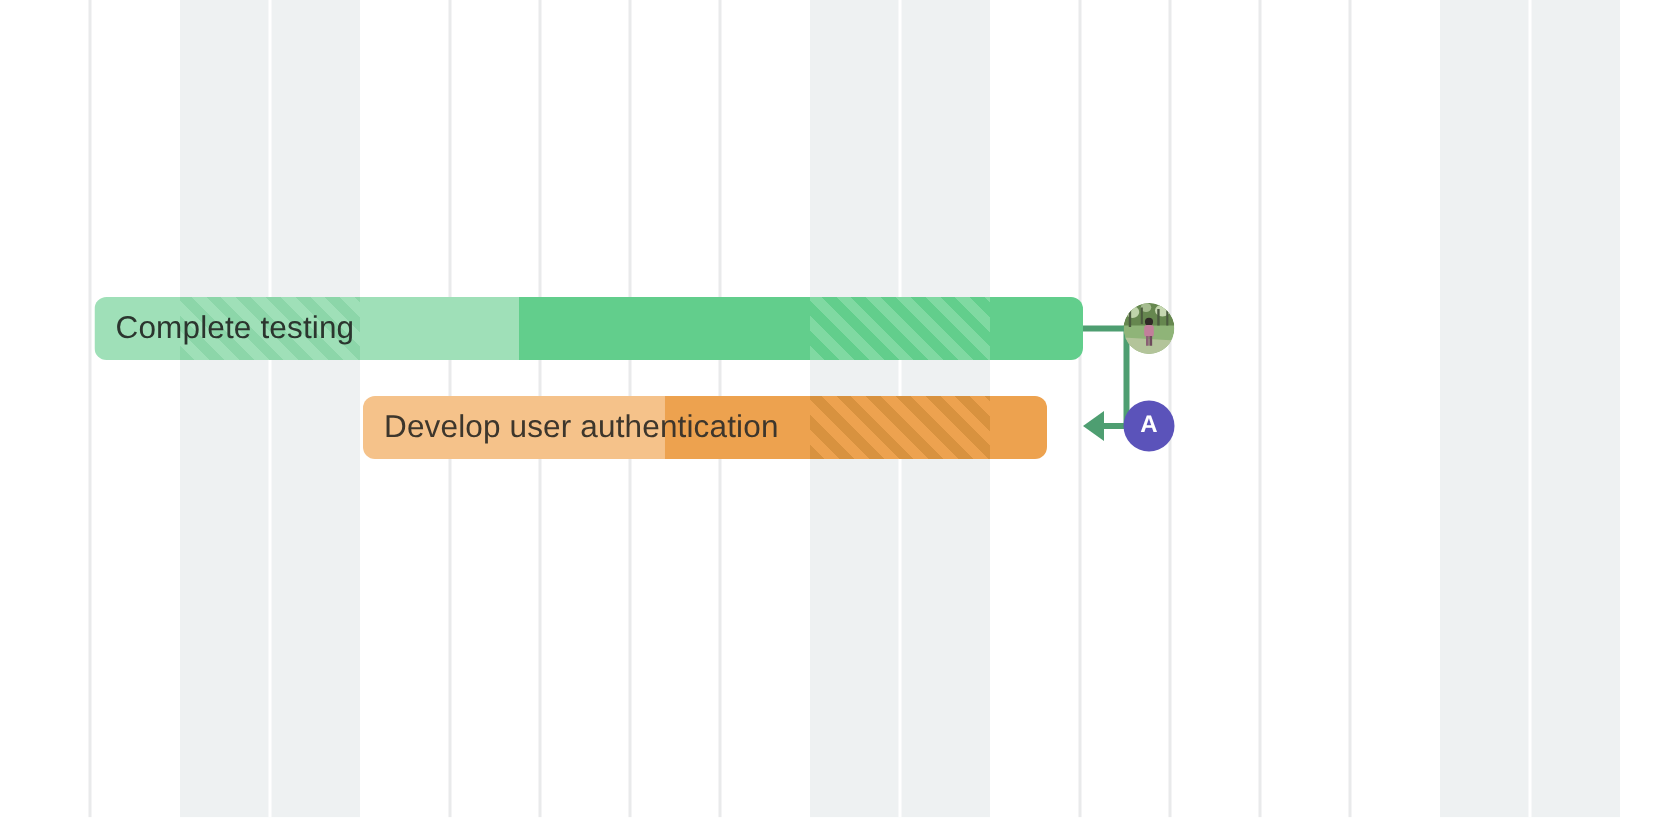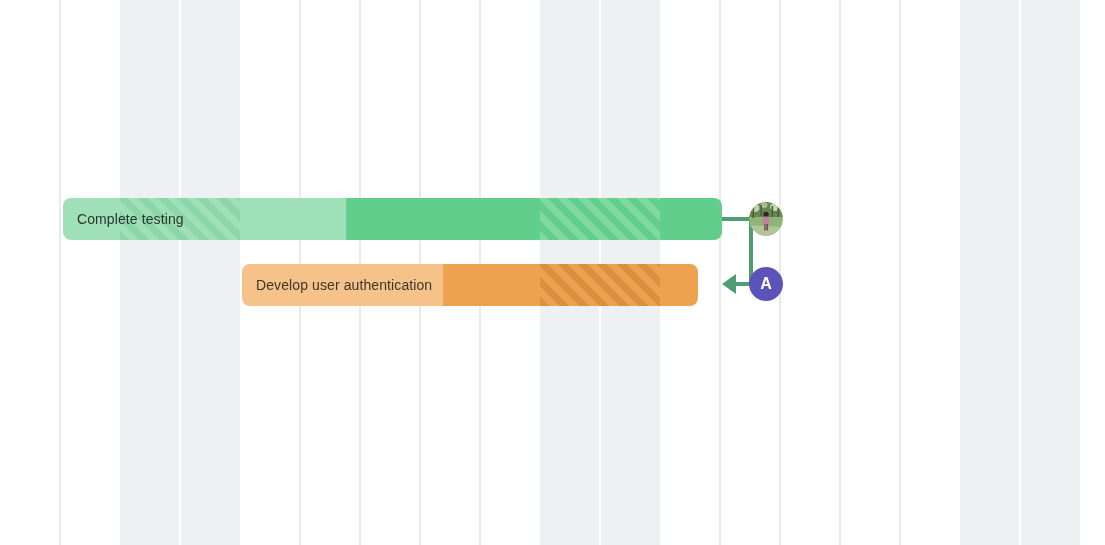--- a/index.html
+++ b/index.html
@@ -11,21 +11,21 @@
   .day-col{position:absolute;top:0;height:100%;}
   .day-sep{position:absolute;top:0;height:100%;width:2px;}
   .task-bar{
     position:absolute;height:42px;border-radius:8px;overflow:hidden;
   }
   .seg{position:absolute;top:0;height:100%;}
   .stripes{position:absolute;top:0;height:100%;}
   .bar-label{
     position:absolute;left:14px;top:0;height:100%;
     display:flex;align-items:center;
-    font-size:14px;font-weight:500;letter-spacing:.1px;white-space:nowrap;
+    font-size:21px;font-weight:500;letter-spacing:.1px;white-space:nowrap;
   }
   .conn-seg{position:absolute;}
   .arrow-left{
     position:absolute;width:0;height:0;
     border-top:10px solid transparent;border-bottom:10px solid transparent;
   }
   .avatar{
     position:absolute;width:34px;height:34px;border-radius:50%;
     overflow:hidden;display:flex;align-items:center;justify-content:center;
   }

